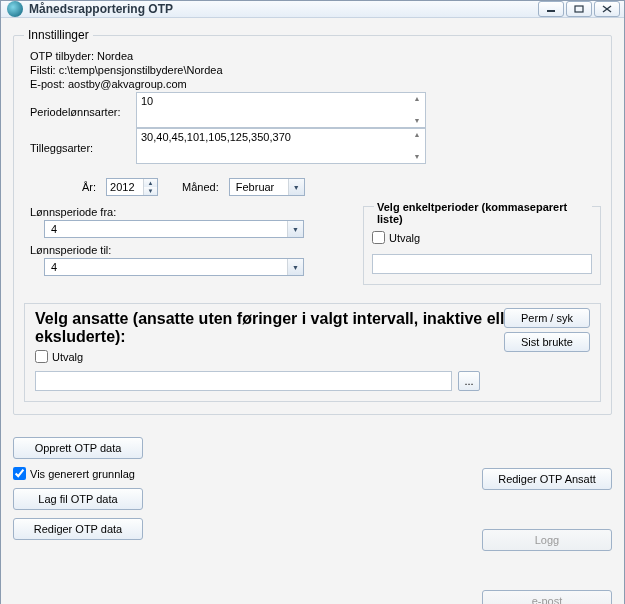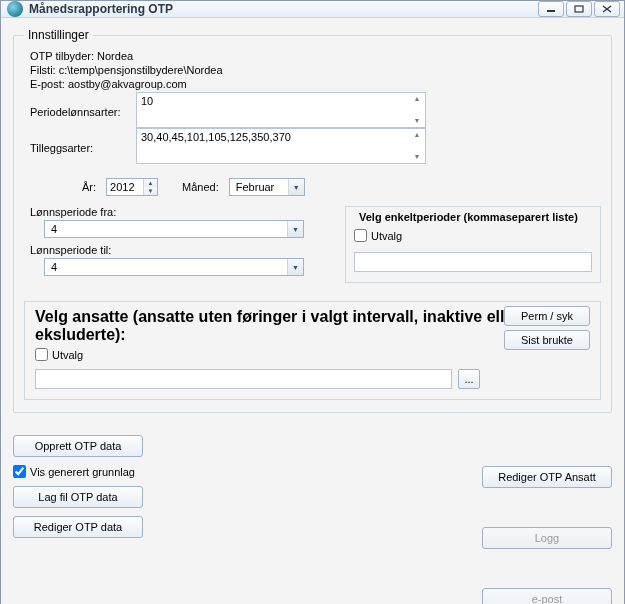--- a/index.html
+++ b/index.html
@@ -116,21 +116,21 @@
     height: 18px; border: 1px solid #9fb2c8; background: #fff;
     display: inline-flex; align-items: stretch;
   }
   .combo .ctext { padding: 2px 6px; min-width: 58px; font-size: 11px; }
   .combo .cbtn {
     width: 16px; background: linear-gradient(#f6f9fc,#dfe8f2);
     border-left: 1px solid #cfd6dd;
     display:flex; align-items:center; justify-content:center; cursor:pointer;
     font-size: 7px; color:#38506a;
   }
-  .two-col { display: flex; margin-top: 10px; gap: 21px; justify-content: flex-end; }
+  .two-col { display: flex; margin-top: 10px; gap: 39px; justify-content: flex-end; }
   .leftcol { flex: 0 0 300px; }
   .rightcol { flex: 1; }
   .sublbl { margin: 0 0 2px 6px; }
   .wide-combo { width: 260px; }
   .wide-combo .ctext { flex: 1; }
   .selgroup {
     border: 1px solid #cfd6dd; padding: 4px 8px 10px 8px;
   }
   .selgroup .glabel { margin: -10px 0 6px 2px; background:#f4f4f4; display:inline-block; padding:0 3px;font-weight:bold; }
   .chk { display: inline-flex; align-items: center; gap: 4px; }

